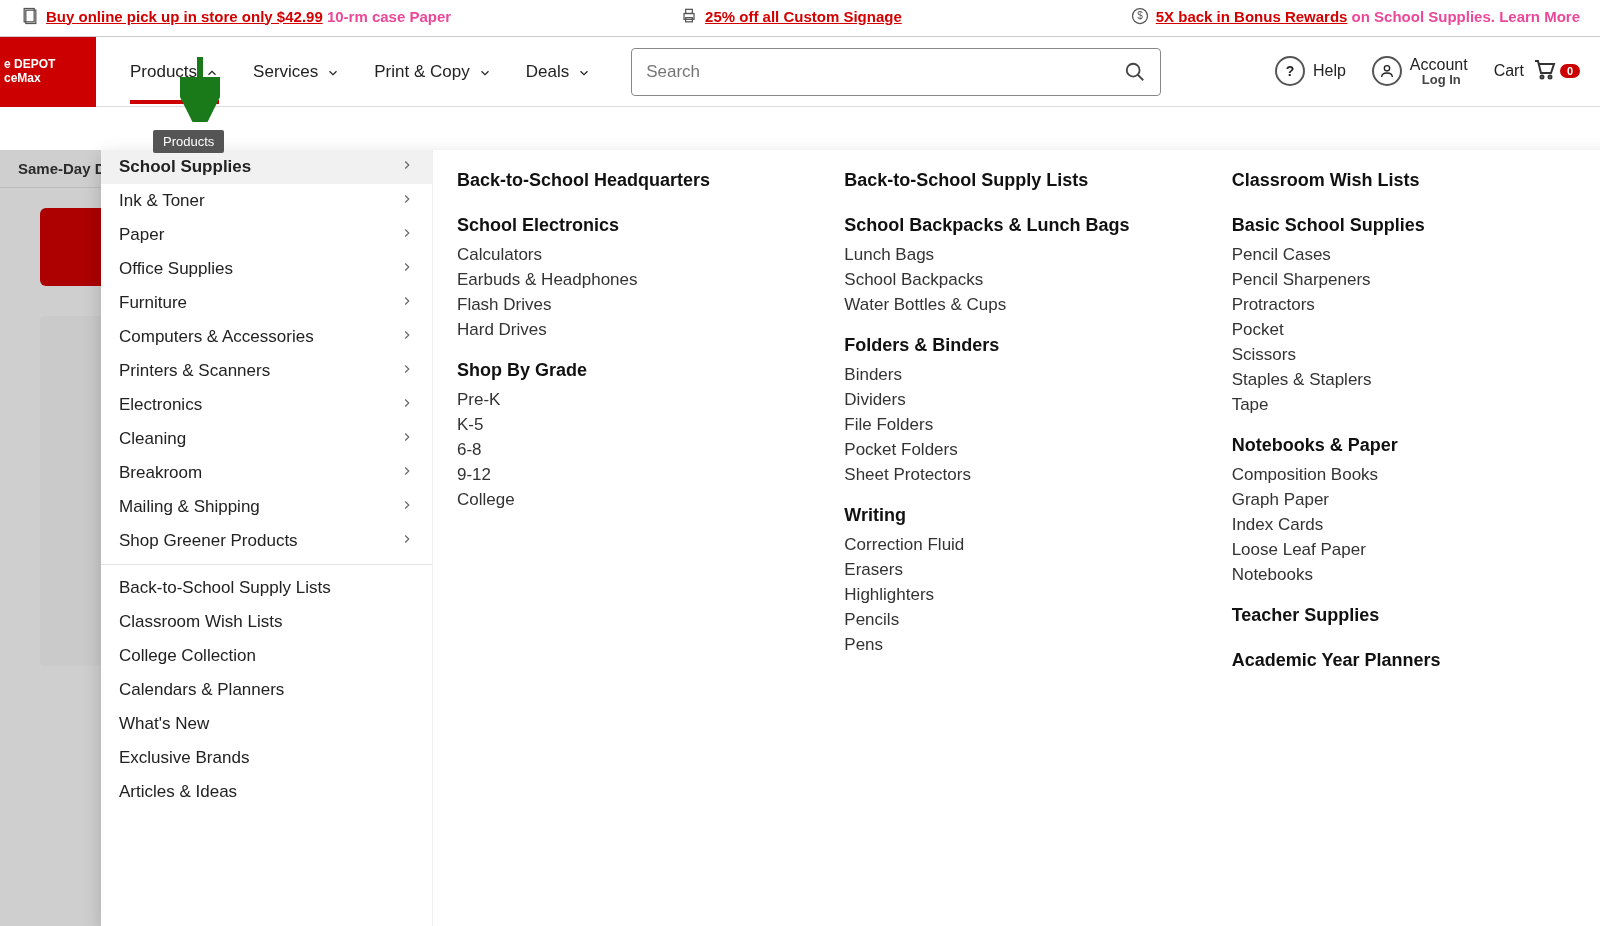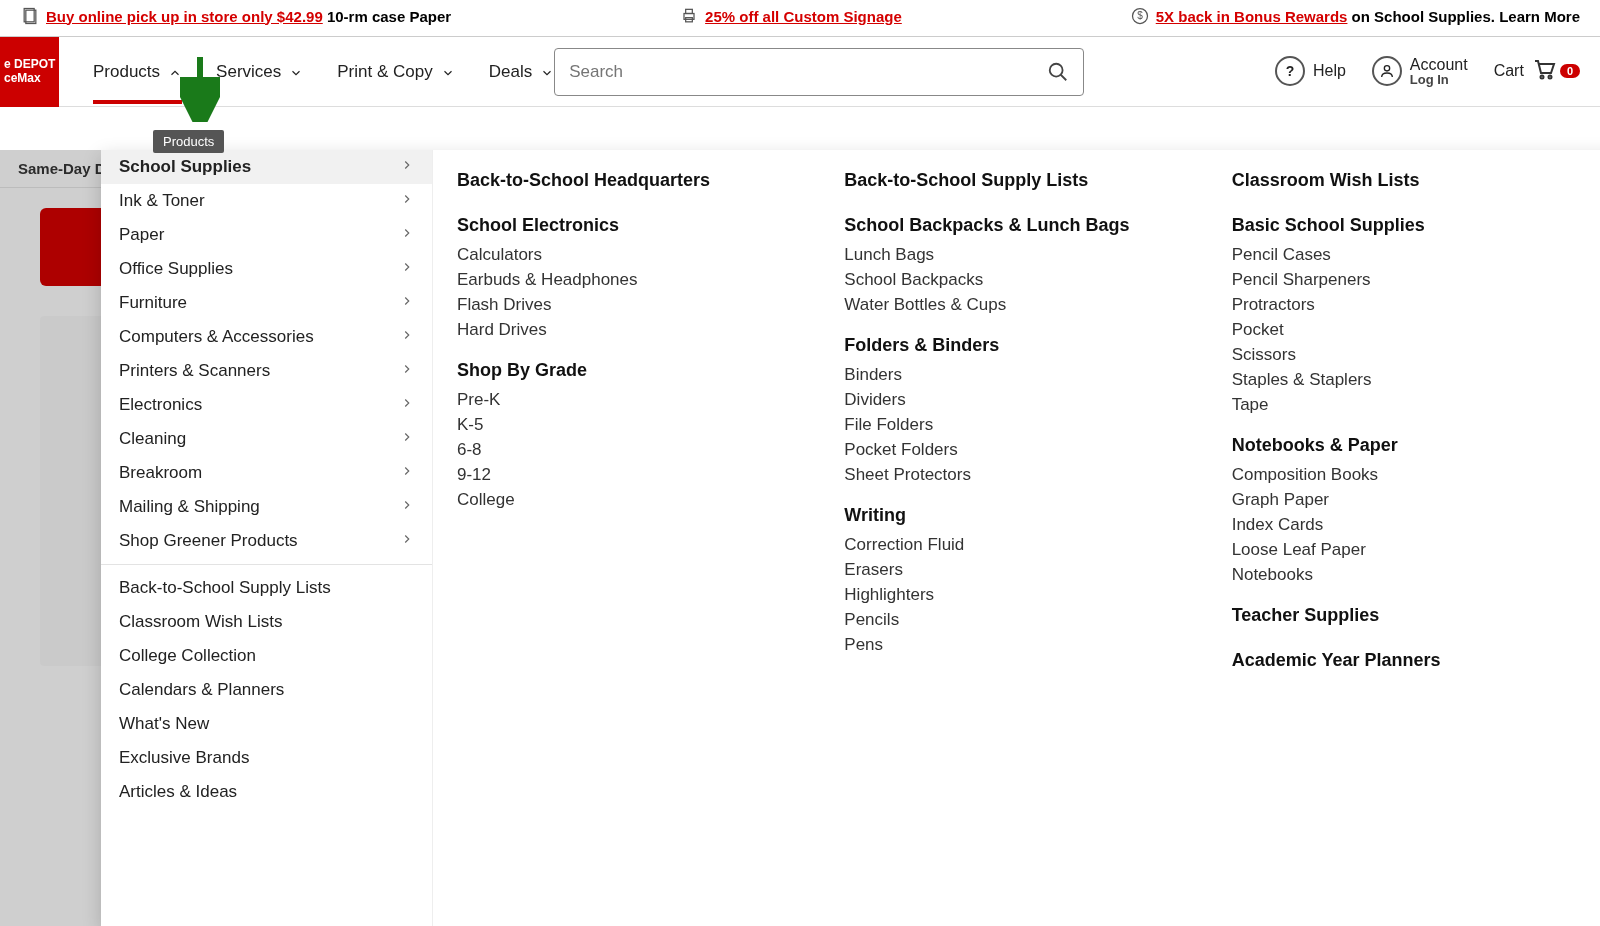--- a/index.html
+++ b/index.html
@@ -2,41 +2,41 @@
 <html><head>
 <meta charset="utf-8">
 <style>
   * { margin: 0; padding: 0; box-sizing: border-box; font-family: Arial, Helvetica, sans-serif; }
   body { width: 1600px; height: 926px; background: #fff; overflow: hidden; position: relative; }
 
   
   .promo-bar { display: flex; justify-content: space-between; align-items: center; padding: 6px 20px 10px; font-size: 15px; border-bottom: 1px solid #ccc; }
   .promo { display: flex; align-items: center; gap: 6px; }
   .promo .u { color: #d40000; font-weight: 700; text-decoration: underline; }
-  .promo .plain { color: #000000; font-weight: 700; }
+  .promo .plain { color: #ec4899; font-weight: 700; }
   .promo-icon { width: 20px; height: 20px; display: inline-flex; align-items: center; justify-content: center; color: #555; }
 
   
   .header { display: flex; align-items: center; height: 70px; position: relative; border-bottom: 1px solid #ddd; }
-  .logo { width: 59px; height: 70px; background: #cc0000; color: #fff; font-weight: 700; font-size: 12px; line-height: 1.15; display: flex; flex-direction: column; justify-content: center; padding-left: 4px; }
+  .logo { width: 96px; height: 70px; background: #cc0000; color: #fff; font-weight: 700; font-size: 12px; line-height: 1.15; display: flex; flex-direction: column; justify-content: center; padding-left: 4px; }
   .navs { display: flex; align-items: center; gap: 34px; padding-left: 34px; }
   .nav-item { display: flex; align-items: center; gap: 8px; font-size: 17px; color: #222; cursor: pointer; padding: 22px 0; }
   .nav-item.active { border-bottom: 4px solid #cc0000; padding-bottom: 18px; }
   .chev { width: 14px; height: 14px; display: inline-block; }
   .chev svg { width: 14px; height: 14px; }
 
-  .search-wrap { flex: 0 0 530px; height: 48px; border: 1px solid #888; border-radius: 4px; display: flex; align-items: center; padding: 0 14px; }
+  .search-wrap { margin-left: 40px; flex: 0 0 530px; height: 48px; border: 1px solid #888; border-radius: 4px; display: flex; align-items: center; padding: 0 14px; }
   .search-input { flex: 1; border: none; outline: none; font-size: 17px; color: #666; }
   .search-icon { width: 22px; height: 22px; color: #444; }
 
   .right-tools { margin-left: auto; display: flex; align-items: center; gap: 26px; padding-right: 20px; }
   .tool { display: flex; align-items: center; gap: 8px; font-size: 16px; color: #222; cursor: pointer; }
   .tool .circ { width: 30px; height: 30px; border: 2px solid #555; border-radius: 50%; display: flex; align-items: center; justify-content: center; font-size: 14px; font-weight: 700; }
   .acct { display: flex; flex-direction: column; line-height: 1.1; }
-  .acct .small { font-size: 13px; color: #444; font-weight: 700; }
+  .acct .small { font-size: 13px; color: #444; font-weight: 700; margin-left: 12px; }
   .cart-badge { background: #cc0000; color: #fff; border-radius: 10px; font-size: 11px; font-weight: 700; padding: 1px 7px; margin-left: -4px; }
 
   .tooltip { position: absolute; top: 130px; left: 153px; background: #555; color: #fff; font-size: 13px; padding: 4px 10px; border-radius: 2px; z-index: 60; }
   .arrow-svg { position: absolute; top: 52px; left: 180px; z-index: 60; }
 
   
   .dimmed { position: absolute; top: 150px; left: 0; right: 0; bottom: 0; background: #f4f4f4; filter: brightness(0.85); }
   .dim-row { display: flex; align-items: center; padding: 10px 18px; font-size: 15px; color: #333; font-weight: 600; border-bottom: 1px solid #ddd; }
   .dim-row .right { margin-left: auto; display: flex; align-items: center; gap: 6px; }
   .zip { color: #0066cc; font-weight: 700; }

